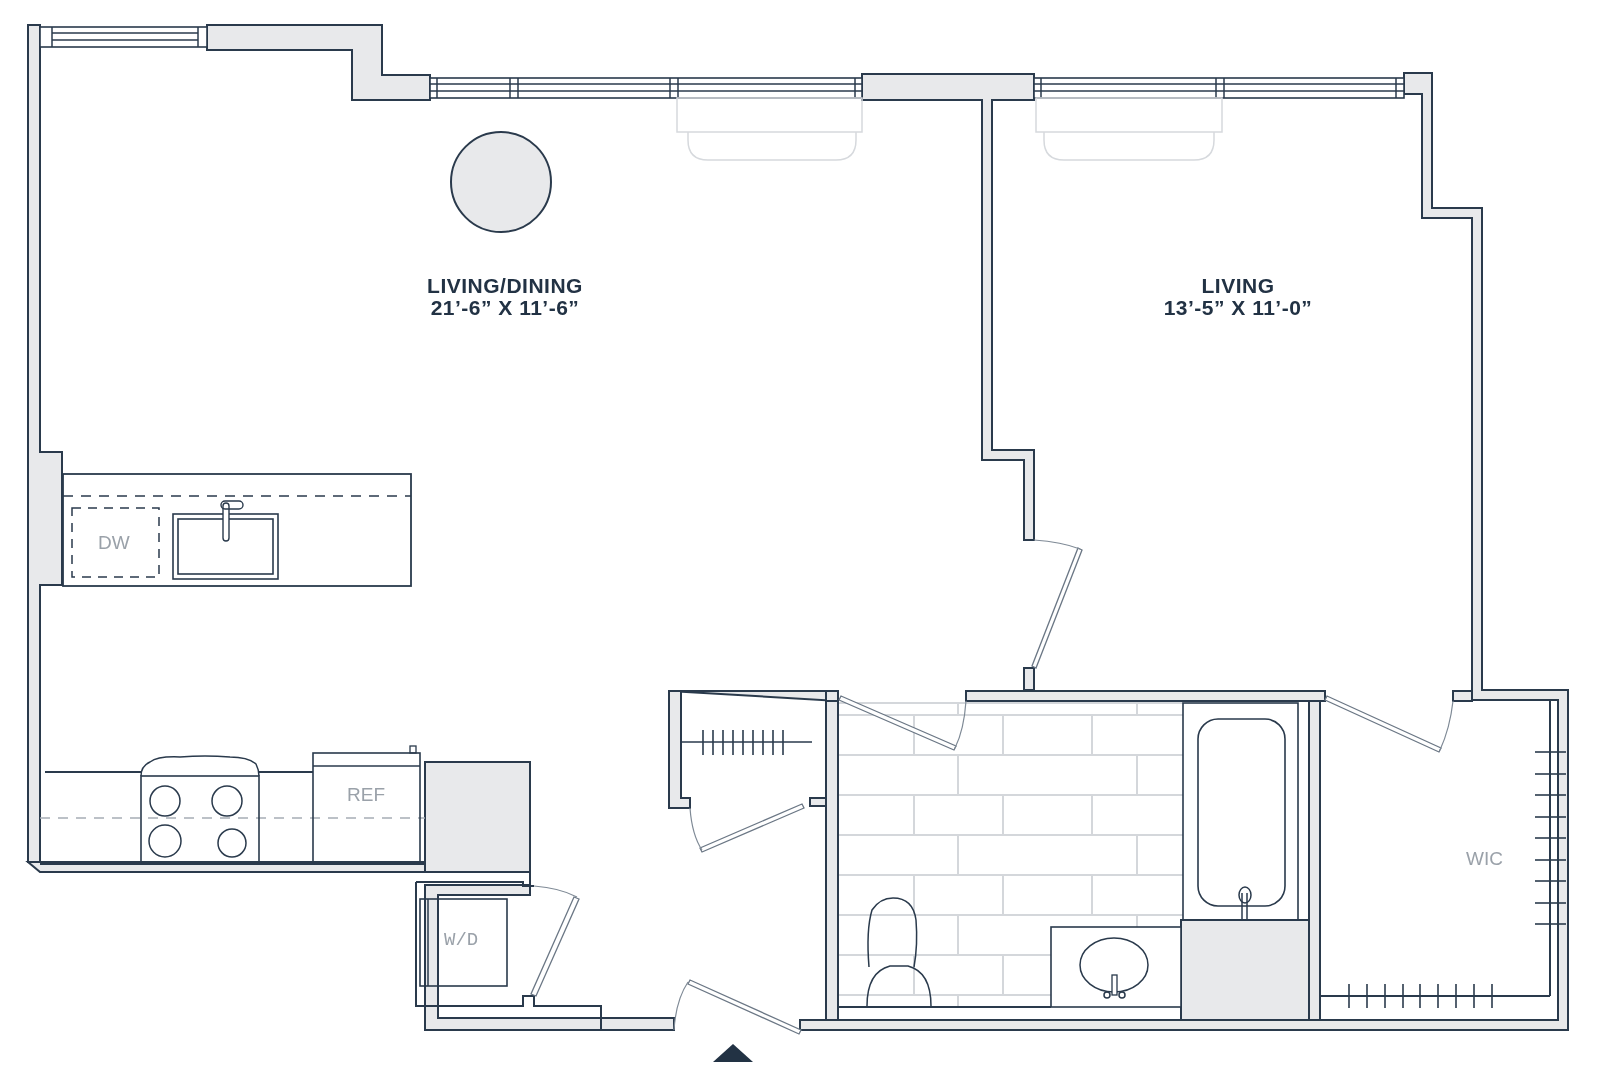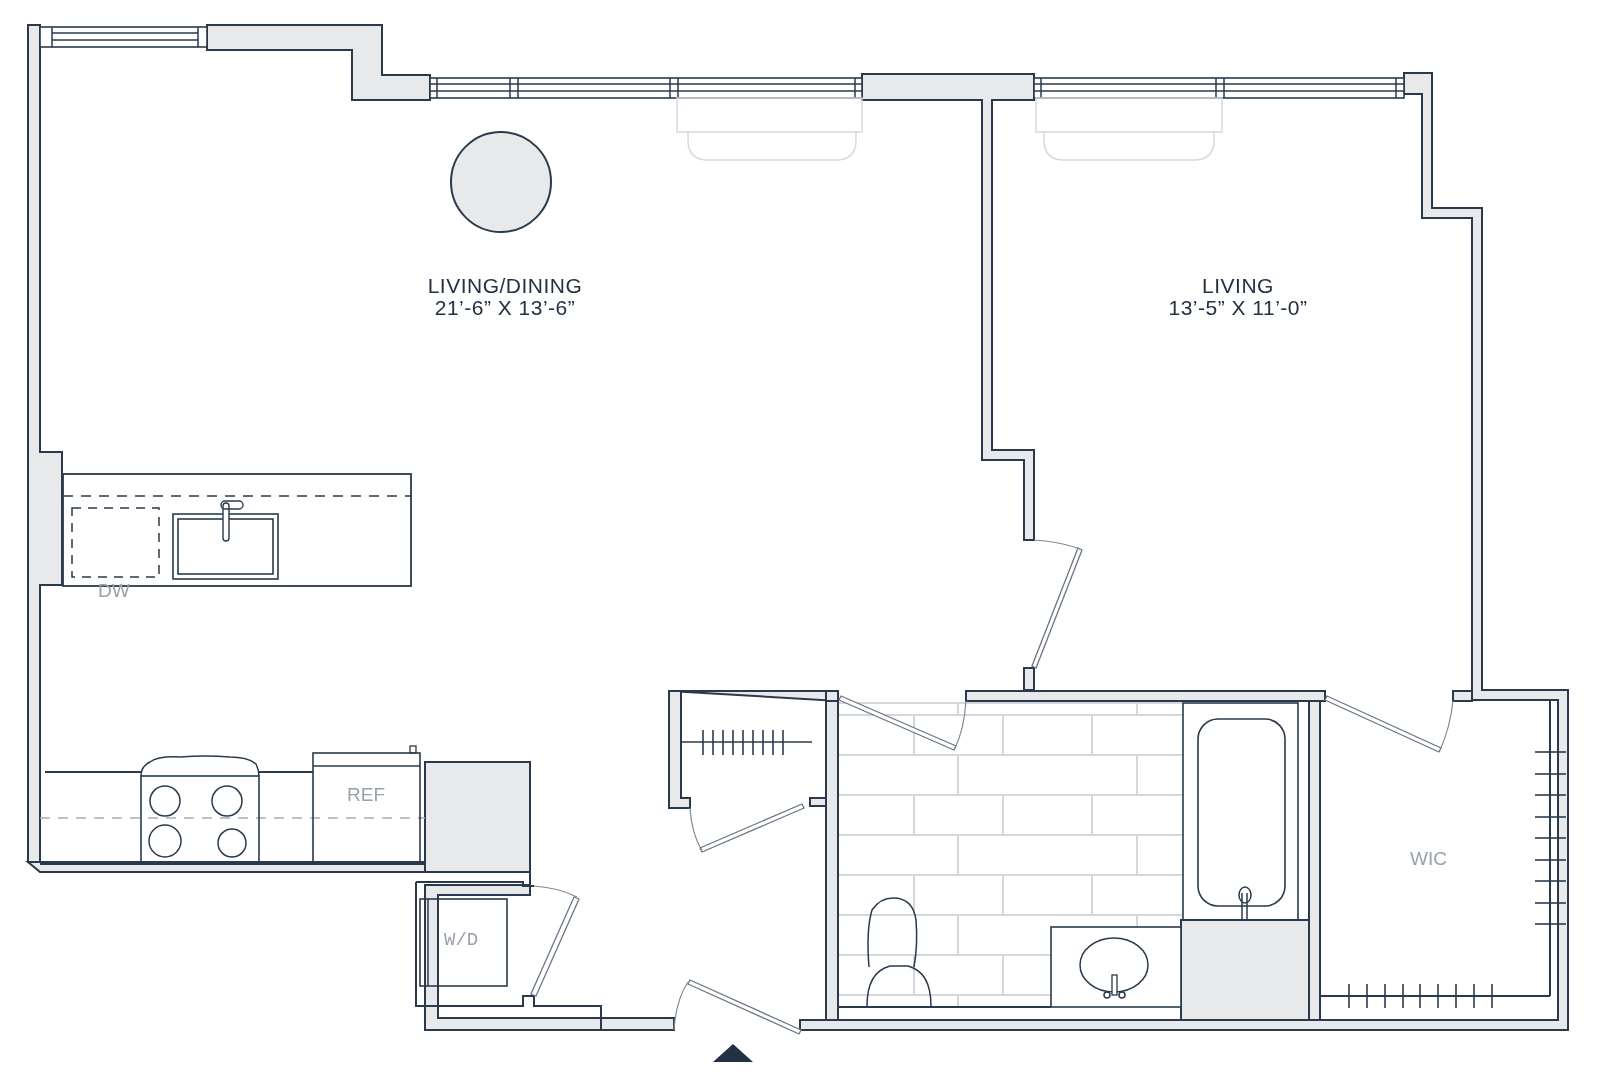--- a/index.html
+++ b/index.html
@@ -11,21 +11,21 @@
     .door { fill: #ffffff; stroke: #6b7785; stroke-width: 1.3; }
     .swing { fill: none; stroke: #7f8a96; stroke-width: 1.2; }
     .tile { fill: none; stroke: #d4d7db; stroke-width: 2; }
     .faint { fill: none; stroke: #d6d9dd; stroke-width: 1.5; }
     .dash { fill: none; stroke: #2a3a4c; stroke-width: 1.5; stroke-dasharray: 10 8; }
     .dash-grey { fill: none; stroke: #a7adb5; stroke-width: 1.5; stroke-dasharray: 10 8; }
     .win { fill: #ffffff; stroke: #2a3a4c; stroke-width: 1.6; }
     .room-label {
       position: absolute; text-align: center; color: #223244;
       font-family: "Liberation Sans", sans-serif; font-size: 21px; line-height: 22px;
-      letter-spacing: 0.5px; font-weight: 400;
+      letter-spacing: 0.5px; font-weight: 700;
     }
     .appliance-label {
       position: absolute; color: #9aa1a9;
       font-family: "Liberation Sans", sans-serif; font-size: 19px;
     }
     #entry-marker { position: absolute; left: 713px; top: 1044px; width: 0; height: 0;
       border-left: 20px solid transparent; border-right: 20px solid transparent; border-bottom: 18px solid #223244; }
   </style>
 </head>
 <body>
@@ -247,25 +247,25 @@
   </g>
 
   <g>
     <path class="door" d="M1078,548 L1082,550 L1036,668 L1032,666 Z"></path>
     <path class="swing" d="M1034,540 Q1062,542 1080,549"></path>
   </g>
 </svg>
 
 <div class="room-label" style="left:405px; top:275px; width:200px;">
   <div>LIVING/DINING</div>
-  <div>21’-6” X 13’-6”</div>
+  <div>21’-6” X 11’-6”</div>
 </div>
 <div class="room-label" style="left:1138px; top:275px; width:200px;">
   <div>LIVING</div>
   <div>13’-5” X 11’-0”</div>
 </div>
 
-<span class="appliance-label" style="left:98px; top:532px;margin-top:48px;">DW</span>
+<span class="appliance-label" style="left:98px; top:532px;">DW</span>
 <span class="appliance-label" style="left:347px; top:784px;">REF</span>
 <span class="appliance-label" style="left:444px; top:929px;font-family:Liberation Mono, monospace;">W/D</span>
-<span class="appliance-label" style="left:1410px; top:848px;">WIC</span>
+<span class="appliance-label" style="left:1466px; top:848px;">WIC</span>
 
 <div id="entry-marker"></div>
 
 </body></html>

